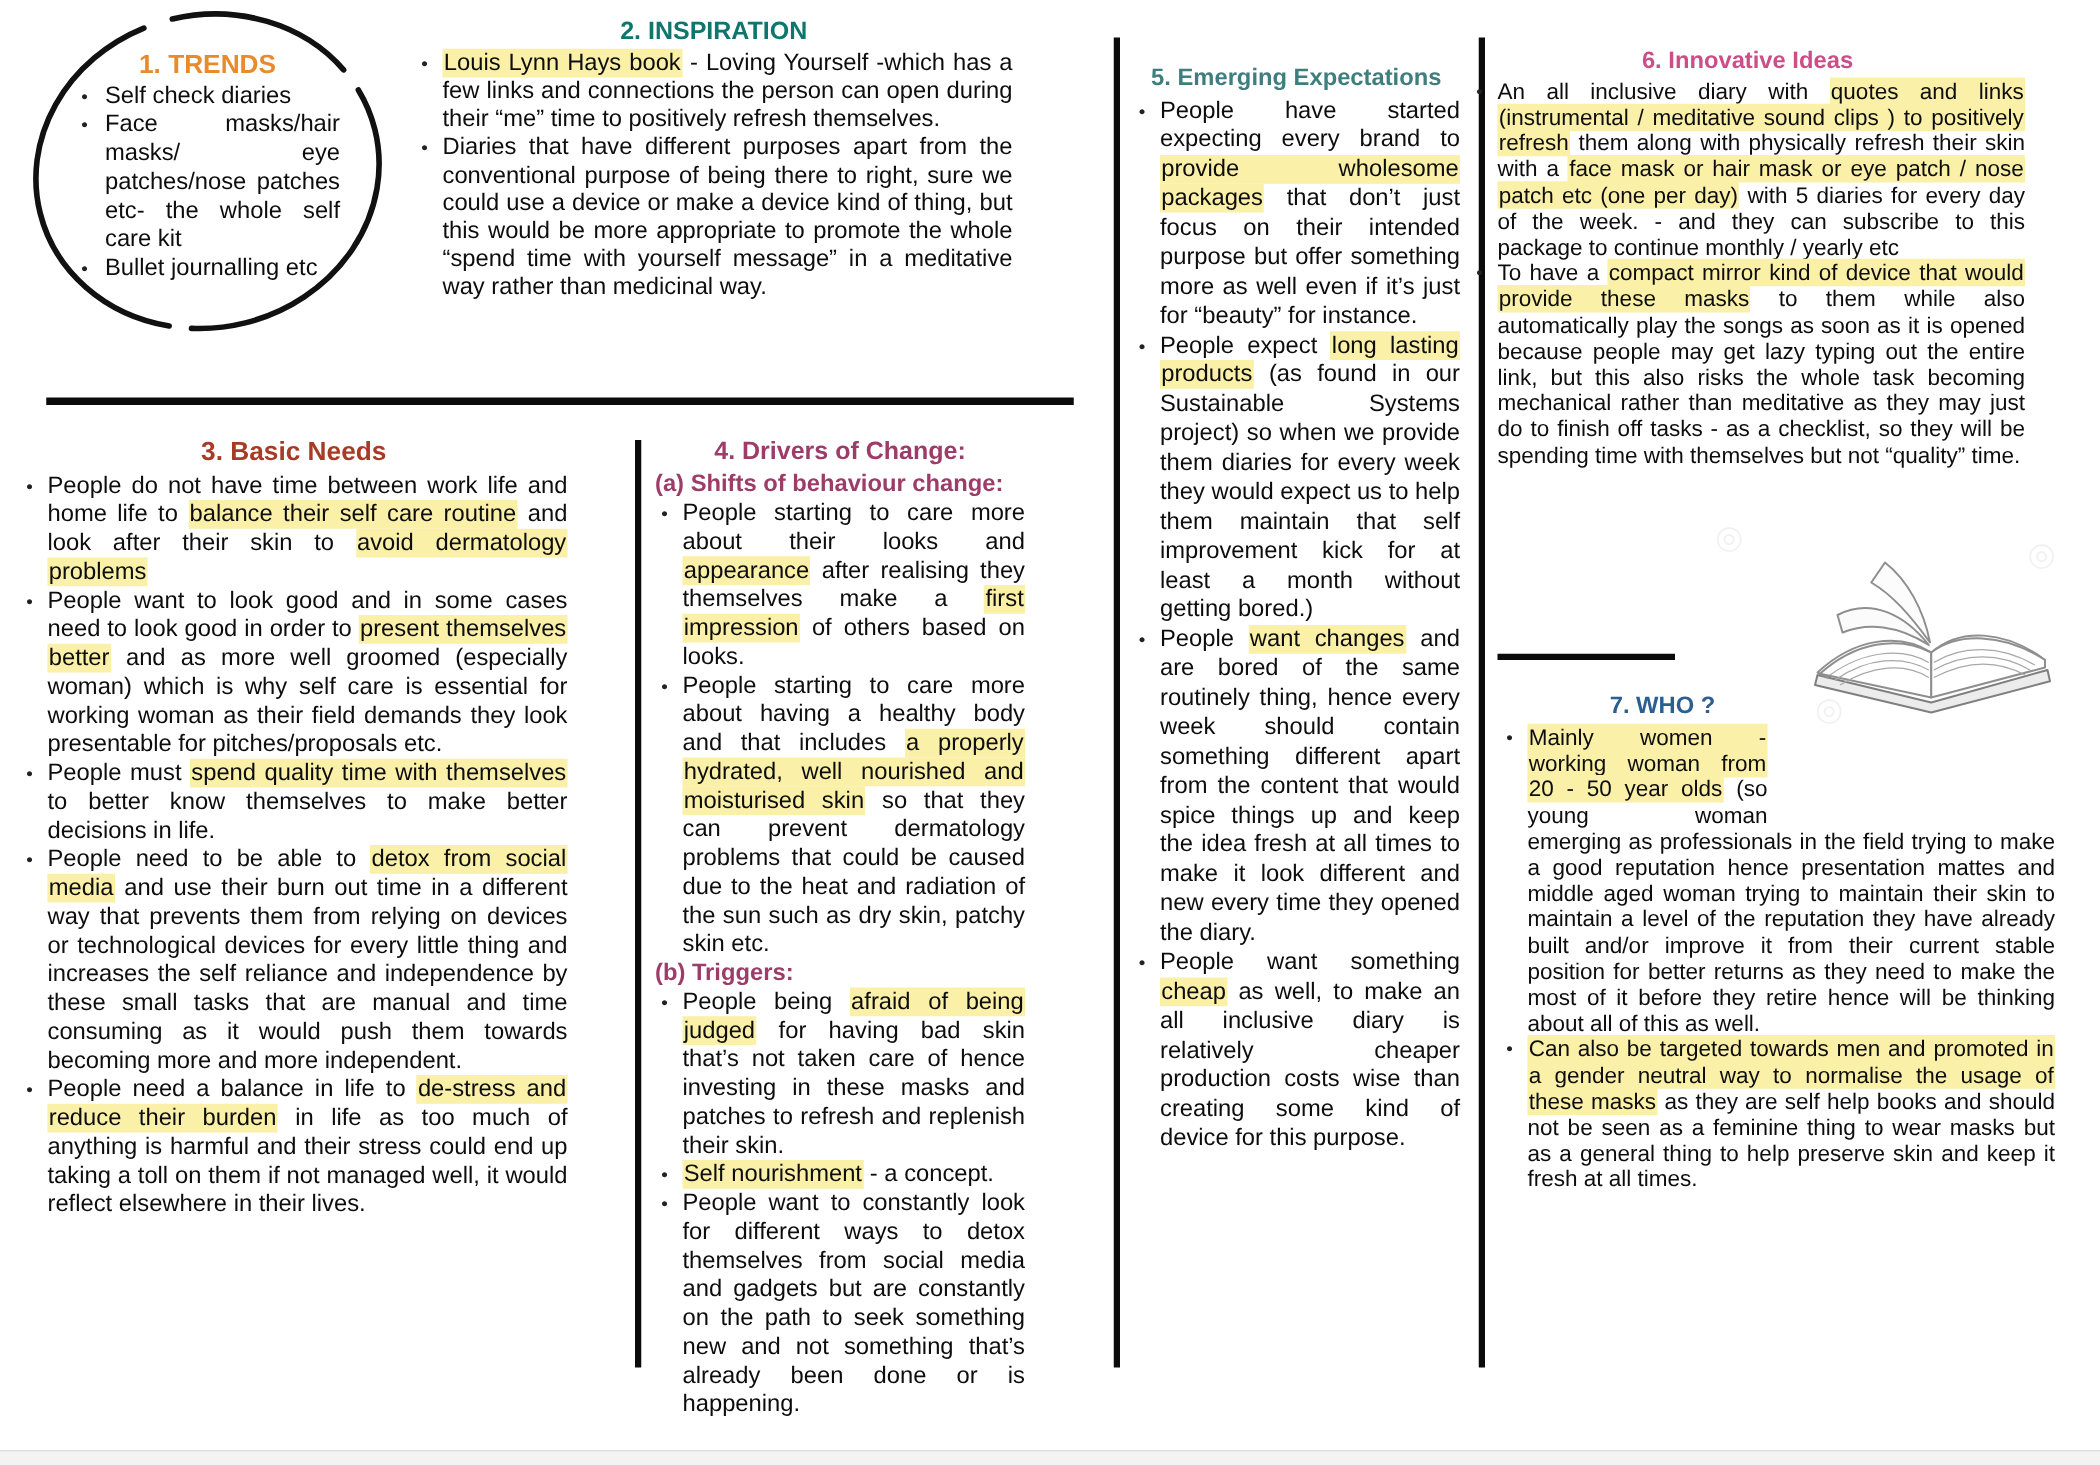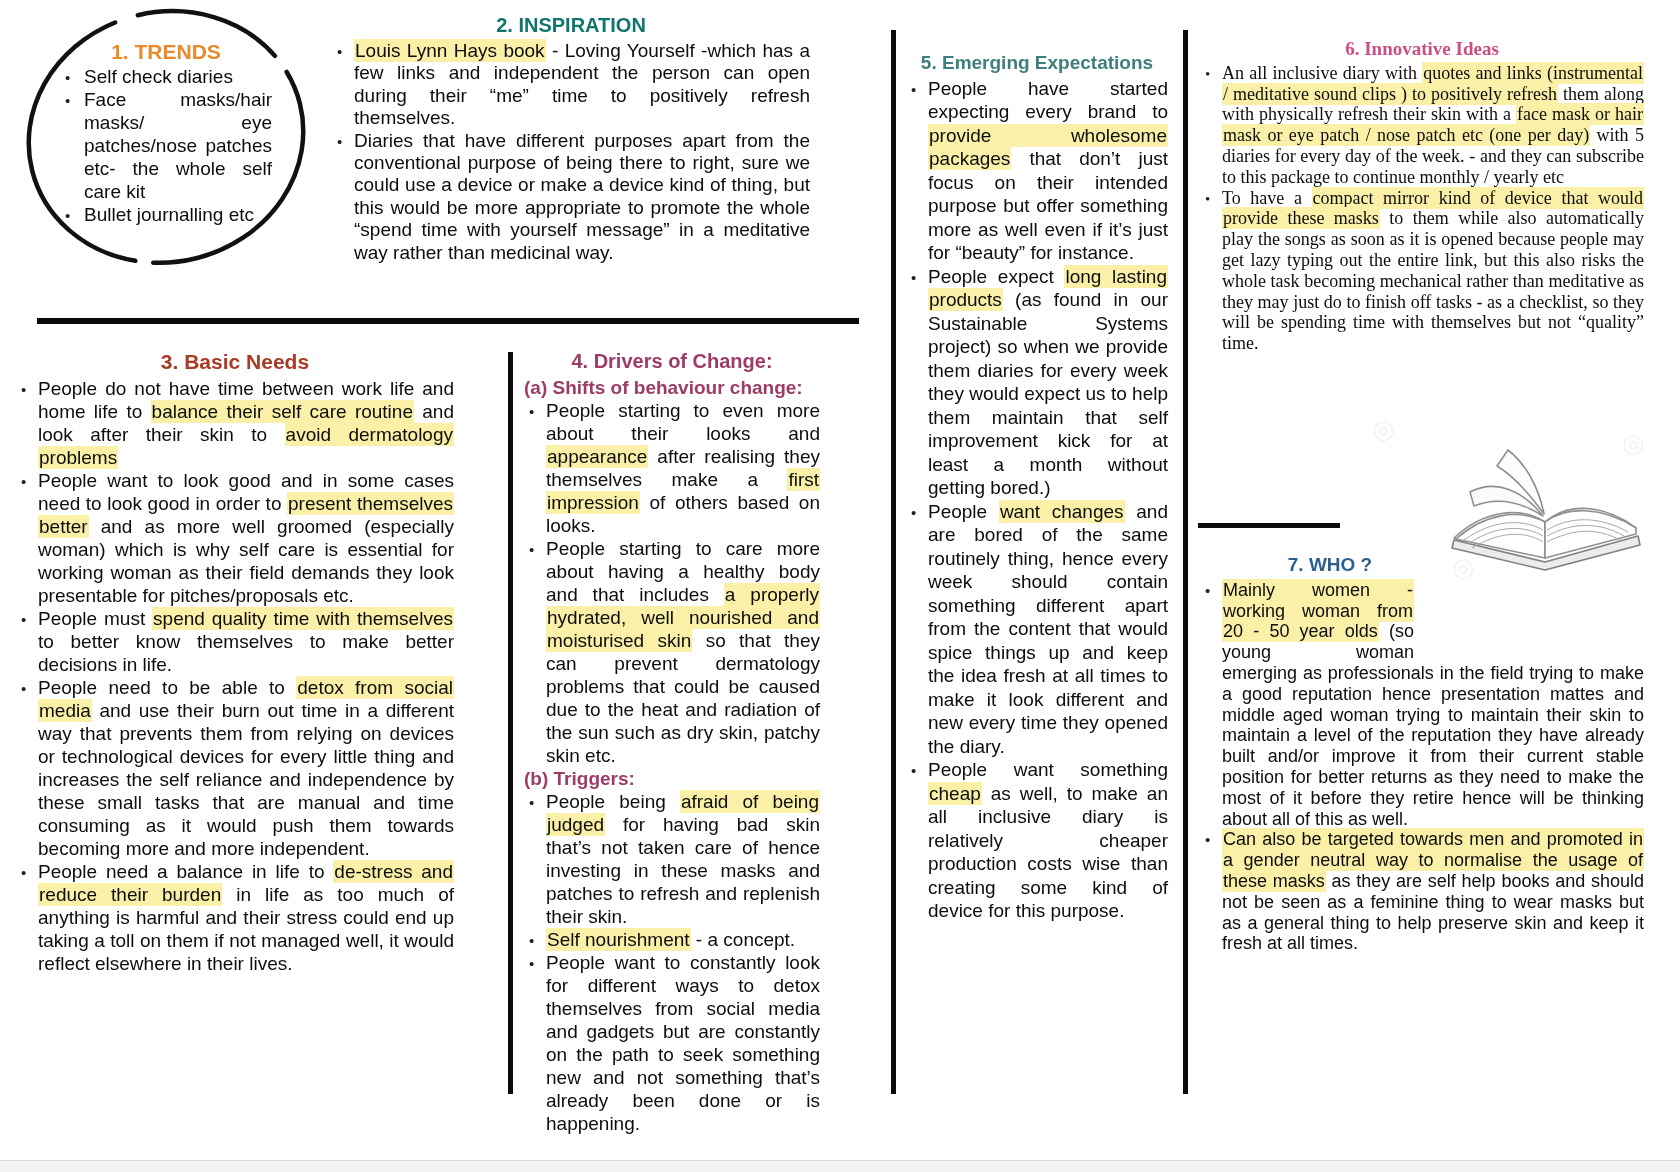--- a/index.html
+++ b/index.html
@@ -40,21 +40,21 @@
   #sec-drivers{left:524px;top:350px;width:296px;}
   #sec-drivers h2{font-size:20px;}
   #sec-drivers h3{font-weight:bold;}
 
   
   #sec-expect{left:906px;top:52px;width:262px;}
   #sec-expect h2{font-size:19px;}
   #sec-expect li{line-height:23.5px;}
 
   
-  #sec-ideas{left:1200px;top:38px;width:444px;font-family:Liberation Serif, serif;}
+  #sec-ideas{left:1176px;top:38px;width:444px;}
   #sec-ideas h2{font-size:19px;}
   #sec-ideas li{font-size:18px;line-height:20.8px;}
 
   
   #rule-who{left:1198px;top:523px;width:142px;height:5px;}
   #sec-who{left:1200px;top:536px;width:444px;margin-top:18px;}
   #sec-who h2{width:260px;font-size:19px;margin-bottom:4px;}
   #sec-who .book-spacer{float:right;width:230px;height:66px;}
   #sec-who li{font-size:18px;line-height:20.8px;}
 
@@ -79,21 +79,21 @@
       <li><span>Self check diaries</span></li>
       <li><span>Face masks/hair masks/ eye patches/nose patches etc- the whole self care kit</span></li>
       <li><span>Bullet journalling etc</span></li>
     </ul>
   </div>
 </section>
 
 <section class="sec" id="sec-inspiration">
   <h2 style="color: #0f766e;">2. INSPIRATION</h2>
   <ul>
-    <li><span class="hl">Louis Lynn Hays book</span><span> - Loving Yourself -which has a few links and independent the person can open during their “me” time to positively refresh themselves.</span></li>
+    <li><span class="hl">Louis Lynn Hays book</span><span> - Loving Yourself -which has a few links and connections the person can open during their “me” time to positively refresh themselves.</span></li>
     <li><span>Diaries that have different purposes apart from the conventional purpose of being there to right, sure we could use a device or make a device kind of thing, but this would be more appropriate to promote the whole “spend time with yourself message” in a meditative way rather than medicinal way.</span></li>
   </ul>
 </section>
 
 <div class="hline" id="rule-top" style="left:37px;top:318px;width:822px;"></div>
 <div class="vline" style="left:508px;top:352px;height:742px;"></div>
 <div class="vline" style="left:891px;top:30px;height:1064px;"></div>
 <div class="vline" style="left:1183px;top:30px;height:1064px;"></div>
 
 <section class="sec" id="sec-basic">
@@ -104,21 +104,21 @@
     <li><span>People must </span><span class="hl">spend quality time with themselves</span><span> to better know themselves to make better decisions in life.</span></li>
     <li><span>People need to be able to </span><span class="hl">detox from social media</span><span> and use their burn out time in a different way that prevents them from relying on devices or technological devices for every little thing and increases the self reliance and independence by these small tasks that are manual and time consuming as it would push them towards becoming more and more independent.</span></li>
     <li><span>People need a balance in life to </span><span class="hl">de-stress and reduce their burden</span><span> in life as too much of anything is harmful and their stress could end up taking a toll on them if not managed well, it would reflect elsewhere in their lives.</span></li>
   </ul>
 </section>
 
 <section class="sec" id="sec-drivers">
   <h2 style="color: rgb(157, 60, 105);">4. Drivers of Change:</h2>
   <h3 style="color: rgb(157, 60, 105);">(a)  Shifts of behaviour change:</h3>
   <ul>
-    <li><span>People starting to even more about their looks and </span><span class="hl">appearance</span><span> after realising they themselves make a </span><span class="hl">first impression</span><span> of others based on looks.</span></li>
+    <li><span>People starting to care more about their looks and </span><span class="hl">appearance</span><span> after realising they themselves make a </span><span class="hl">first impression</span><span> of others based on looks.</span></li>
     <li><span>People starting to care more about having a healthy body and that includes </span><span class="hl">a properly hydrated, well nourished and moisturised skin</span><span> so that they can prevent dermatology problems that could be caused due to the heat and radiation of the sun such as dry skin, patchy skin etc.</span></li>
   </ul>
   <h3 style="color: rgb(157, 60, 105);">(b)  Triggers:</h3>
   <ul>
     <li><span>People being </span><span class="hl">afraid of being judged</span><span> for having bad skin that’s not taken care of hence investing in these masks and patches to refresh and replenish their skin.</span></li>
     <li><span class="hl">Self nourishment</span><span> - a concept.</span></li>
     <li><span>People want to constantly look for different ways to detox themselves from social media and gadgets but are constantly on the path to seek something new and not something that’s already been done or is happening.</span></li>
   </ul>
 </section>
 

